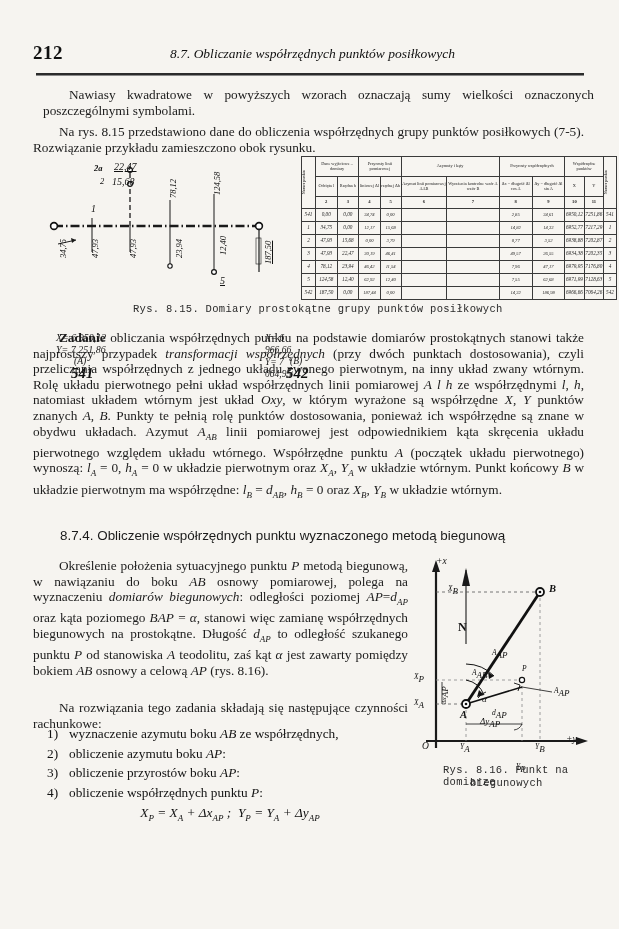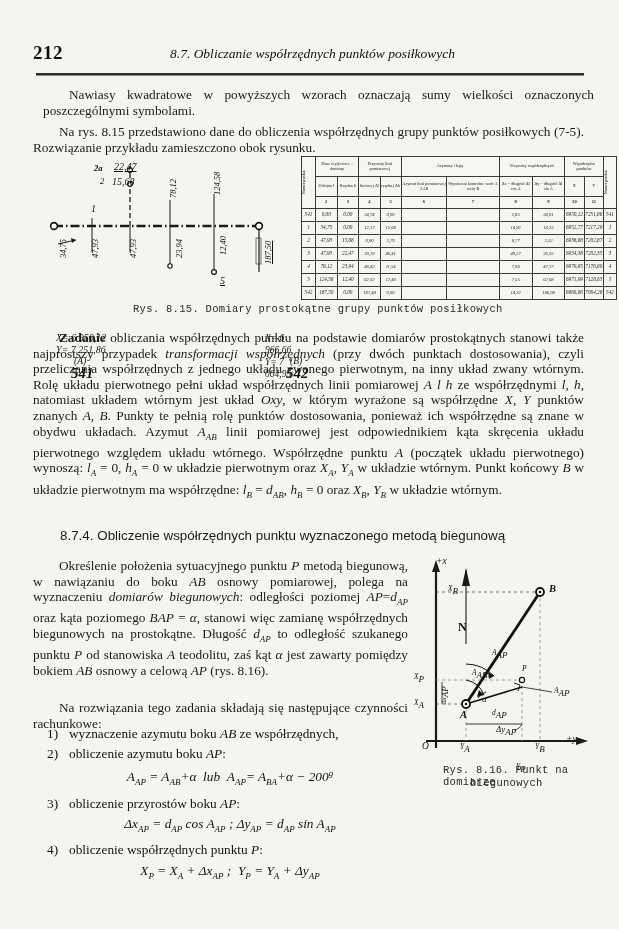--- a/index.html
+++ b/index.html
@@ -322,25 +322,23 @@
   </div>
 
   <div class="tx ind p5">Na rozwiązania tego zadania składają się następujące czynności rachunkowe:</div>
 
   <div class="lst">
     <div class="li">
       <span class="num">1)</span><span>wyznaczenie azymutu boku <i>AB</i> ze współrzędnych,</span>
     </div>
     <div class="li">
       <span class="num">2)</span><span>obliczenie azymutu boku <i>AP</i>:</span>
-      <span class="fml">A<sub>AP</sub> = A<sub>AB</sub>+<i>α</i>&nbsp; lub &nbsp;A<sub>AP</sub>= A<sub>BA</sub>+<i>α</i> − 200<sup>g</sup></span>
     </div>
     <div class="li">
       <span class="num">3)</span><span>obliczenie przyrostów boku <i>AP</i>:</span>
-      <span class="fml">Δ<i>x<sub>AP</sub></i> = <i>d<sub>AP</sub></i> cos <i>A<sub>AP</sub></i> ; Δ<i>y<sub>AP</sub></i> = <i>d<sub>AP</sub></i> sin <i>A<sub>AP</sub></i></span>
     </div>
     <div class="li">
       <span class="num">4)</span><span>obliczenie współrzędnych punktu <i>P</i>:</span>
       <span class="fml"><i>X<sub>P</sub></i> = <i>X<sub>A</sub></i> + Δ<i>x<sub>AP</sub></i> ;&nbsp; <i>Y<sub>P</sub></i> = <i>Y<sub>A</sub></i> + Δ<i>y<sub>AP</sub></i></span>
     </div>
   </div>
 
   <div class="fig16">
     <svg width="175" height="200" style="position:absolute;left:0;top:0">
 
@@ -397,21 +395,21 @@
     <div class="sm2" style="left:54px;top:116px;">A<sub>AB</sub></div>
     <div class="sm2" style="left:74px;top:96px;">A<sub>AP</sub></div>
     <div class="sm2" style="left:136px;top:134px;">A<sub>AP</sub></div>
     <div class="sm2" style="left:64px;top:142px;font-size:9px;">α</div>
     <div class="sm2" style="left:74px;top:156px;">d<sub>AP</sub></div>
 
     <div class="sm2" style="left:-4px;top:32px;margin-left:34px;">X<sub>B</sub></div>
     <div class="sm2" style="left:-4px;top:120px;">X<sub>P</sub></div>
     <div class="sm2" style="left:-4px;top:146px;">X<sub>A</sub></div>
     <div class="rot sm2" style="left:22px;top:152px;font-size:6.5px;">Δx<sub>AP</sub></div>
-    <div class="sm2" style="left:62px;top:172px;font-size:9px;margin-left:16px;">Δy<sub>AP</sub></div>
+    <div class="sm2" style="left:62px;top:164px;font-size:9px;">Δy<sub>AP</sub></div>
     <div class="sm2" style="left:42px;top:190px;">Y<sub>A</sub></div>
     <div class="sm2" style="left:98px;top:190px;margin-top:20px;">Y<sub>P</sub></div>
     <div class="sm2" style="left:117px;top:190px;">Y<sub>B</sub></div>
   </div>
 
   <div class="cap cap16a">Rys. 8.16. Punkt na domiarze</div>
   <div class="cap cap16b">biegunowych</div>
 
 </div>
 

